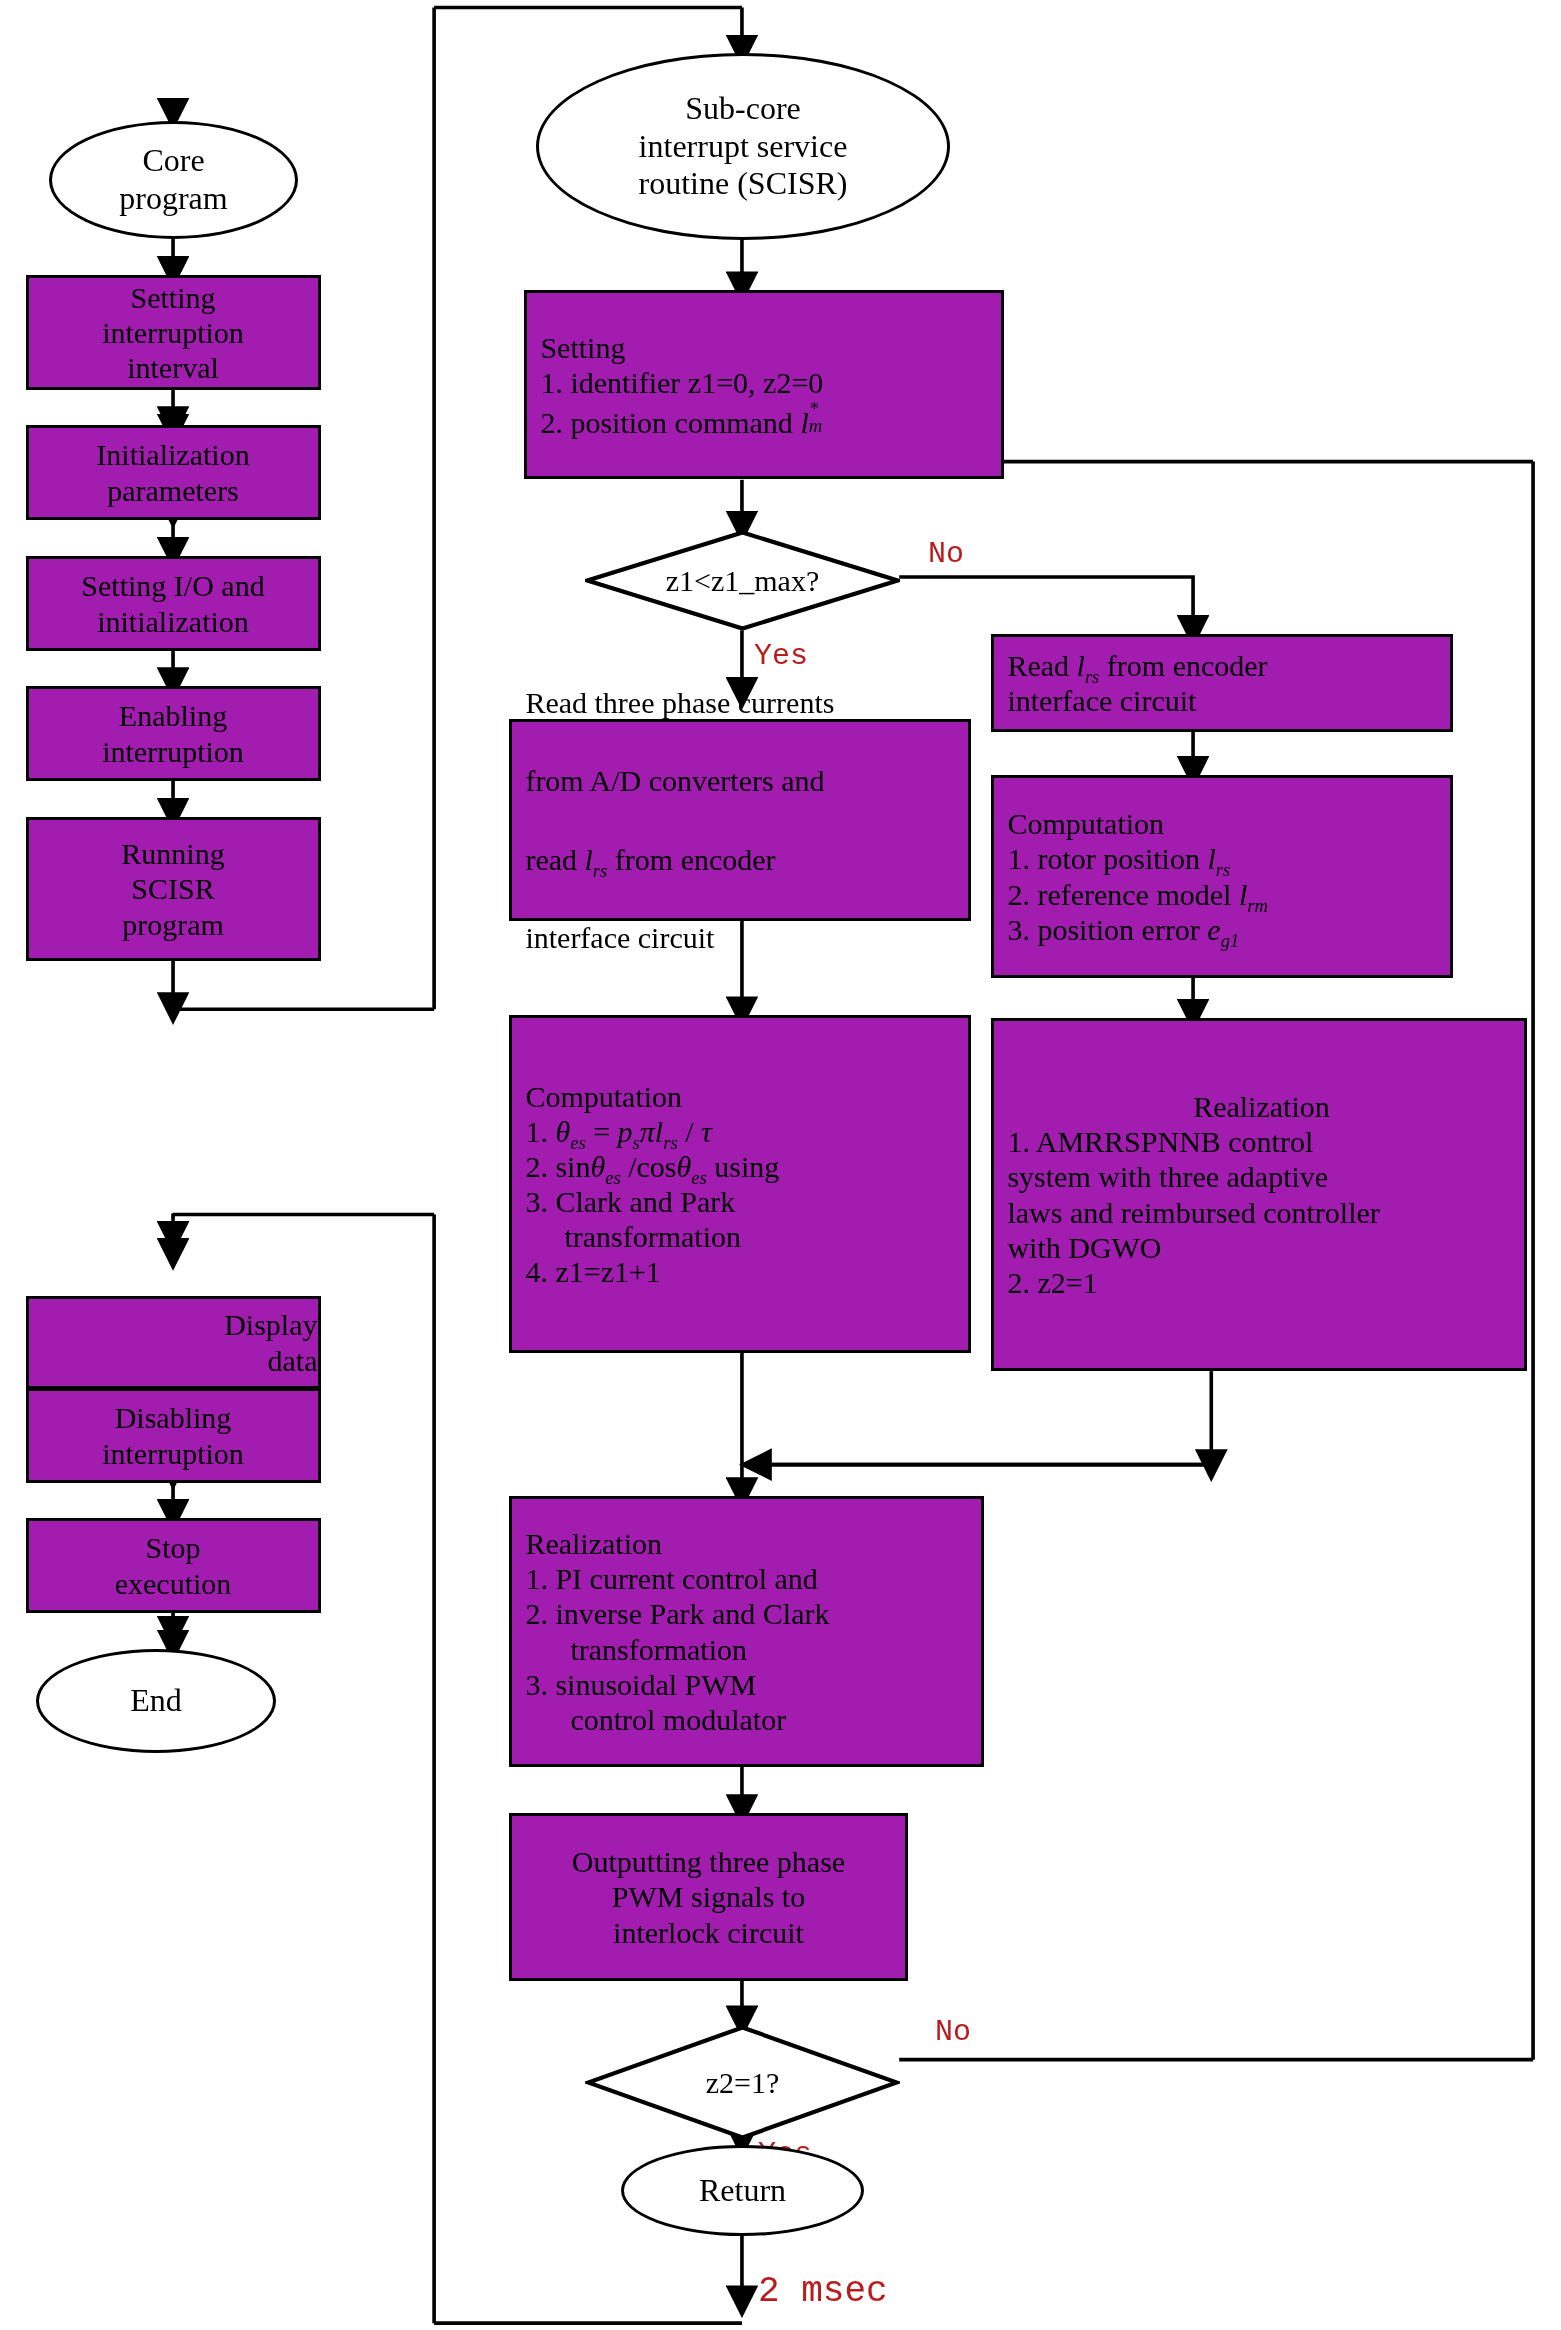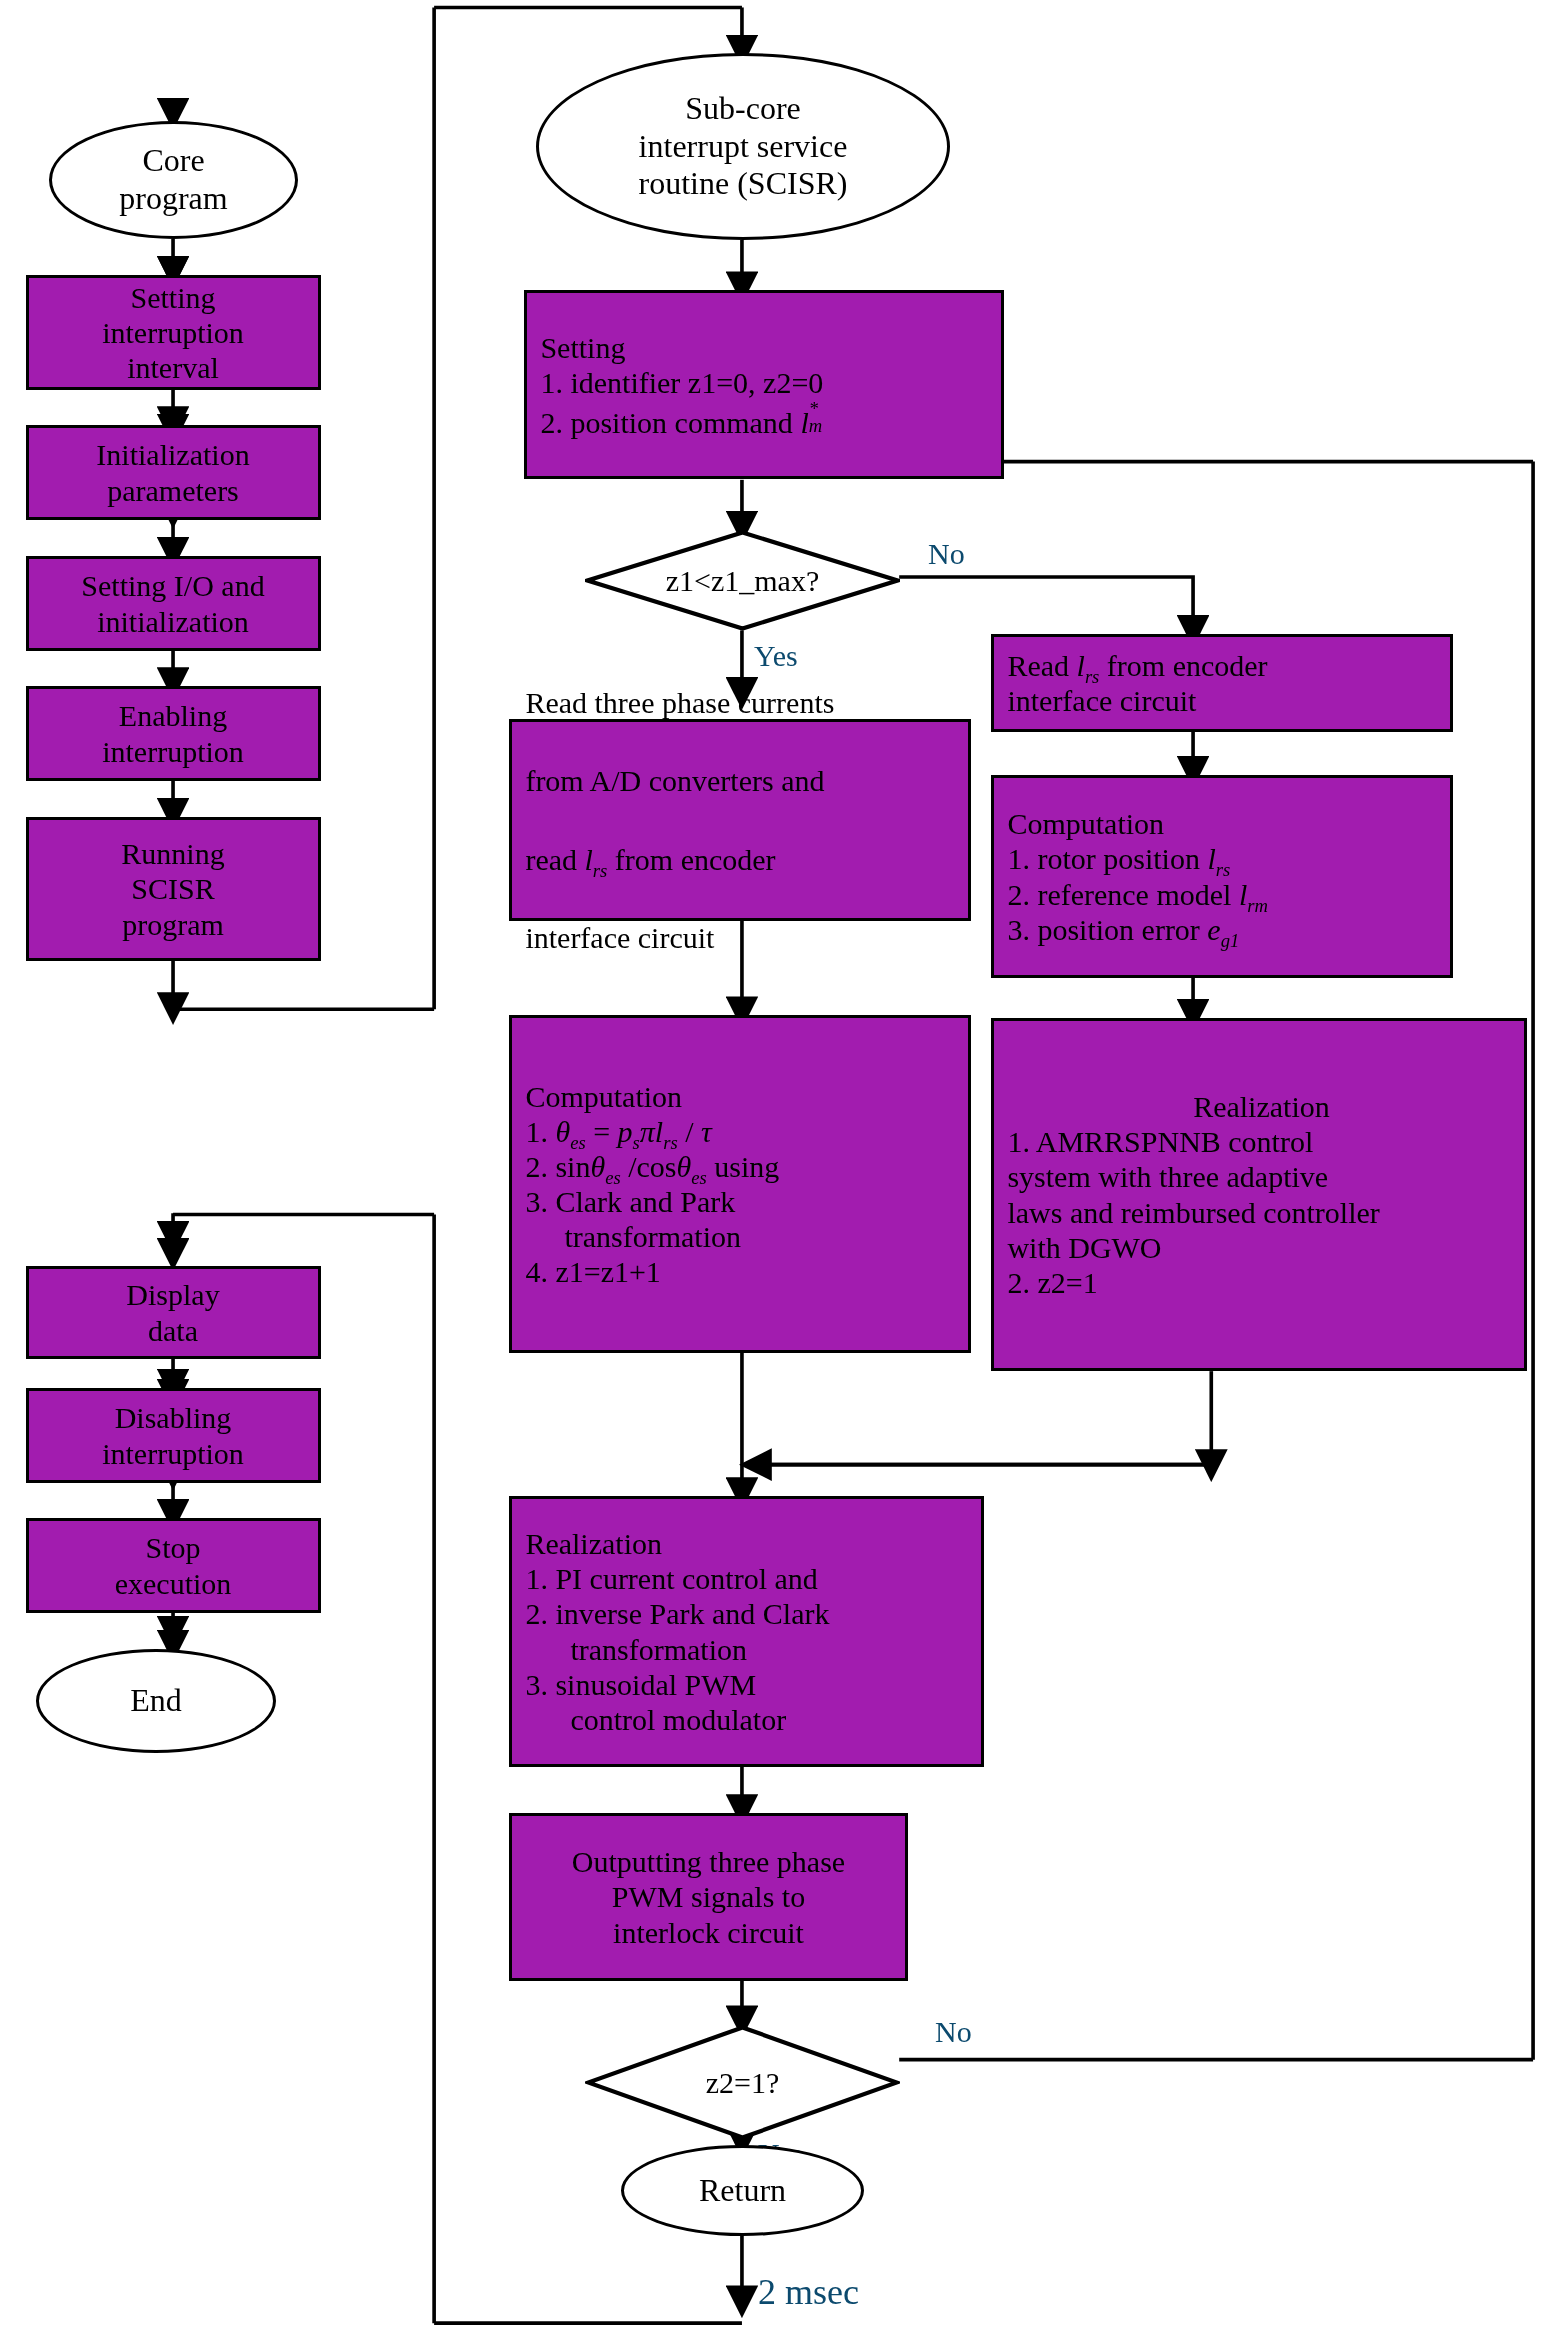--- a/index.html
+++ b/index.html
@@ -54,23 +54,23 @@
     text-align: center;
     white-space: nowrap;
   }
   .ctr { text-align: center; }
   .lft { text-align: left; }
   .t50 { font-size: 30px; line-height: 1.17; }
   .t52 { font-size: 32px; line-height: 1.18; }
   .pad-l { padding-left: 13.4px; padding-right: 8.5px; }
   .edge-label {
     position: absolute;
-    font-family: Liberation Serif, serif;
+    font-family: Liberation Mono, monospace;
     font-size: 30px;
-    color: #0c4a6e;
+    color: #b91c1c;
     white-space: nowrap;
   }
   .it { font-style: italic; }
   .sub {
     font-size: 0.62em;
     font-style: italic;
     vertical-align: sub;
     line-height: 0;
   }
   .supsub {
@@ -235,21 +235,21 @@
     <div>Enabling</div>
     <div>interruption</div>
   </div>
 
   <div class="node box t50 ctr" style="left:25.5px; top:817px; width:295px; height:144px;">
     <div>Running</div>
     <div>SCISR</div>
     <div>program</div>
   </div>
 
-  <div class="node box t50 ctr" style="left:25.5px; top:1266px; width:295px; height:93px;">
+  <div class="node box t50 ctr" style="left:25.5px; top:1296px; width:295px; height:93px;text-align:right;">
     <div>Display</div>
     <div>data</div>
   </div>
 
   <div class="node box t50 ctr" style="left:25.5px; top:1388px; width:295px; height:95px;">
     <div>Disabling</div>
     <div>interruption</div>
   </div>
 
   <div class="node box t50 ctr" style="left:25.5px; top:1518px; width:295px; height:95px;">

